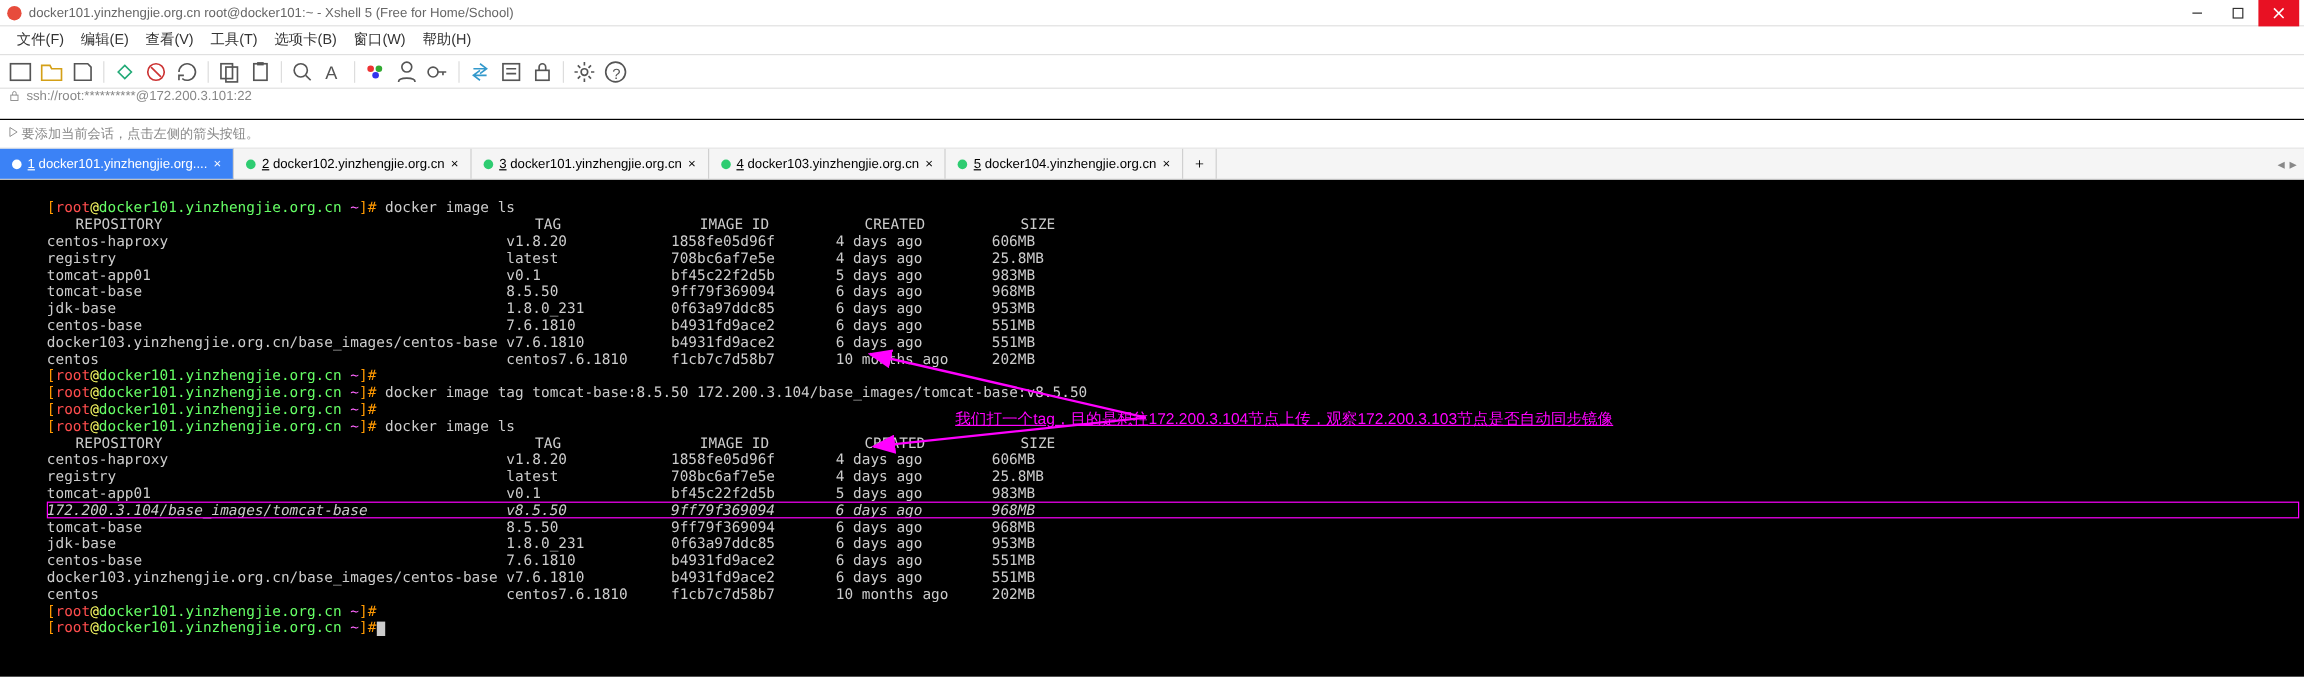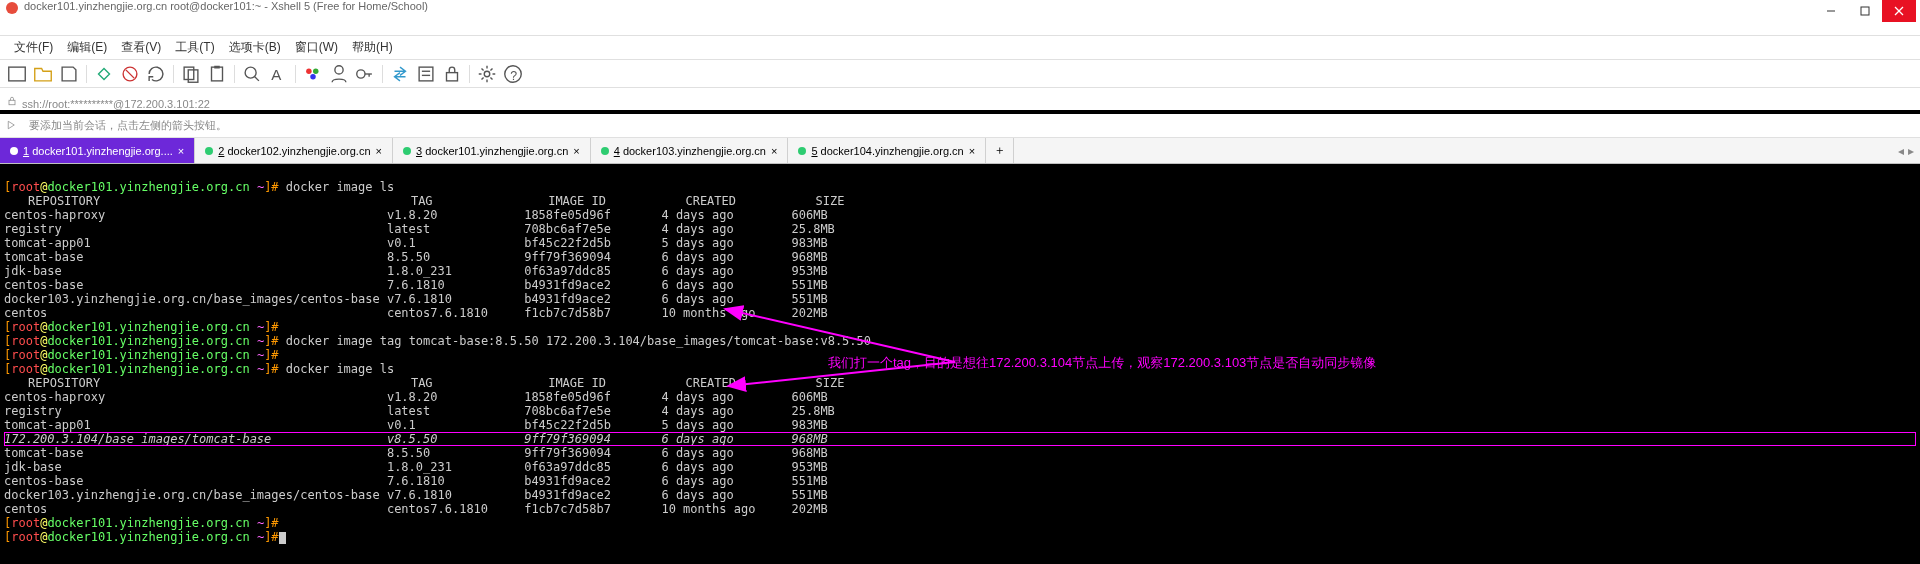--- a/index.html
+++ b/index.html
@@ -1,57 +1,57 @@
 <!DOCTYPE html>
 <html><head>
 <meta charset="utf-8">
 <style>
 * { margin: 0; padding: 0; box-sizing: border-box; }
 body { font-family: "Microsoft YaHei", "Segoe UI", Tahoma, sans-serif; font-size: 12px; background: #fff; width: 1920px; height: 564px; overflow: hidden; position: relative; }
 
 
-.titlebar { height: 36px; background: #fff; display: flex; padding: 0 4px; border-bottom: 1px solid #e0e0e0; }
+.titlebar { height: 22px; background: #fff; display: flex; align-items: center; padding: 0 4px; border-bottom: 1px solid #e0e0e0; }
 .titlebar .icon { width: 16px; height: 16px; display: inline-flex; align-items: center; justify-content: center; margin-right: 4px; }
 .titlebar .title { font-size: 11px; color: #666; }
 .titlebar .spacer { flex: 1; }
 .titlebar .winbtn { width: 34px; height: 22px; display: flex; align-items: center; justify-content: center; cursor: pointer; }
 .titlebar .winbtn.close { background: #e81123; color: #fff; }
 .titlebar .winbtn svg { width: 10px; height: 10px; }
 
 
 .menubar { height: 24px; display: flex; align-items: center; padding: 0 8px; gap: 2px; border-bottom: 1px solid #e0e0e0; }
 .menubar .mitem { padding: 14px 6px; font-size: 12px; color: #333; cursor: pointer; }
 
 
 .toolbar { height: 28px; display: flex; align-items: center; padding: 0 6px; gap: 4px; border-bottom: 1px solid #e0e0e0; }
 .toolbar .tbtn { width: 22px; height: 22px; display: flex; align-items: center; justify-content: center; cursor: pointer; color: #555; border-radius: 2px; }
 .toolbar .sep { width: 1px; height: 18px; background: #ddd; margin: 0 2px; }
 
 
-.addrbar { height: 26px; display: flex; align-items: flex-end; padding: 0 6px; border-bottom: 4px solid #000000; gap: 4px; }
+.addrbar { height: 26px; display: flex; align-items: flex-start; padding: 0 6px; border-bottom: 1px solid #000000; gap: 4px; }
 .addrbar .lock { color: #888; }
 .addrbar .addr { font-size: 11px; color: #888; }
 
 
-.hintbar { height: 24px; display: flex; align-items: center; padding: 0 6px; border-bottom: 1px solid #e0e0e0; gap: 11px; color: #888; font-size: 11px; }
+.hintbar { height: 24px; display: flex; align-items: center; padding: 0 6px; border-bottom: 1px solid #e0e0e0; gap: 0; color: #888; font-size: 11px; }
 
 
 .tabbar { height: 26px; display: flex; align-items: stretch; border-bottom: 1px solid #c0c0c0; background: #f5f5f5; }
 .tabbar .tab { display: flex; align-items: center; padding: 0 10px; border-right: 1px solid #d0d0d0; gap: 5px; cursor: pointer; font-size: 11px; min-width: 160px; }
-.tabbar .tab.active { background: #6d28d9; color: #fff; }
+.tabbar .tab.active { background: #3b82f6; color: #fff; }
 .tabbar .tab .dot { width: 8px; height: 8px; border-radius: 50%; background: #2ecc71; }
 .tabbar .tab.active .dot { background: #fff; }
 .tabbar .tab .x { margin-left: auto; font-size: 11px; }
 .tabbar .tab .num { text-decoration: underline; }
 .tabbar .addtab { width: 28px; display: flex; align-items: center; justify-content: center; cursor: pointer; border-right: 1px solid #d0d0d0; }
 .tabbar .right { margin-left: auto; display: flex; align-items: center; padding: 0 6px; gap: 4px; }
 
 
 .terminal { background: #000; color: #ccc; font-family: "Lucida Console", Consolas, monospace; font-size: 12px; line-height: 14px; padding: 2px 4px; height: calc(564px - 22px - 24px - 28px - 26px - 24px - 26px); white-space: pre; position: relative; }
-.terminal .row { height: 14px; }
+.terminal .row { height: 14px; margin-left: 35px; }
 .br-o { color: #ff9900; }  
 .usr  { color: #ff4d4d; }  
 .at   { color: #ffff66; }  
 .host { color: #66ff66; }  
 .tld  { color: #ff66ff; }  
 .cmd  { color: #ccc; }
 .hdr  { color: #ccc; padding-left: 24px; }
 .hlrow { outline: 1px solid #ff00ff; outline-offset: -1px; font-style: italic; }
 .cursor-blk { display:inline-block; width:7px; height:12px; background:#ccc; vertical-align: middle; }
 
@@ -265,14 +265,14 @@
 <div id="term-content"><div class="row"><span class="br-o">[</span><span class="usr">root</span><span class="at">@</span><span class="host">docker101.yinzhengjie.org.cn</span><span class="tld"> ~</span><span class="br-o">]</span><span class="br-o">#</span><span class="cmd"> docker image ls</span></div><div class="row hdr">REPOSITORY                                           TAG                IMAGE ID           CREATED           SIZE</div><div class="row">centos-haproxy                                       v1.8.20            1858fe05d96f       4 days ago        606MB</div><div class="row">registry                                             latest             708bc6af7e5e       4 days ago        25.8MB</div><div class="row">tomcat-app01                                         v0.1               bf45c22f2d5b       5 days ago        983MB</div><div class="row">tomcat-base                                          8.5.50             9ff79f369094       6 days ago        968MB</div><div class="row">jdk-base                                             1.8.0_231          0f63a97ddc85       6 days ago        953MB</div><div class="row">centos-base                                          7.6.1810           b4931fd9ace2       6 days ago        551MB</div><div class="row">docker103.yinzhengjie.org.cn/base_images/centos-base v7.6.1810          b4931fd9ace2       6 days ago        551MB</div><div class="row">centos                                               centos7.6.1810     f1cb7c7d58b7       10 months ago     202MB</div><div class="row"><span class="br-o">[</span><span class="usr">root</span><span class="at">@</span><span class="host">docker101.yinzhengjie.org.cn</span><span class="tld"> ~</span><span class="br-o">]</span><span class="br-o">#</span></div><div class="row"><span class="br-o">[</span><span class="usr">root</span><span class="at">@</span><span class="host">docker101.yinzhengjie.org.cn</span><span class="tld"> ~</span><span class="br-o">]</span><span class="br-o">#</span><span class="cmd"> docker image tag tomcat-base:8.5.50 172.200.3.104/base_images/tomcat-base:v8.5.50</span></div><div class="row"><span class="br-o">[</span><span class="usr">root</span><span class="at">@</span><span class="host">docker101.yinzhengjie.org.cn</span><span class="tld"> ~</span><span class="br-o">]</span><span class="br-o">#</span></div><div class="row"><span class="br-o">[</span><span class="usr">root</span><span class="at">@</span><span class="host">docker101.yinzhengjie.org.cn</span><span class="tld"> ~</span><span class="br-o">]</span><span class="br-o">#</span><span class="cmd"> docker image ls</span></div><div class="row hdr">REPOSITORY                                           TAG                IMAGE ID           CREATED           SIZE</div><div class="row">centos-haproxy                                       v1.8.20            1858fe05d96f       4 days ago        606MB</div><div class="row">registry                                             latest             708bc6af7e5e       4 days ago        25.8MB</div><div class="row">tomcat-app01                                         v0.1               bf45c22f2d5b       5 days ago        983MB</div><div class="row hlrow">172.200.3.104/base_images/tomcat-base                v8.5.50            9ff79f369094       6 days ago        968MB</div><div class="row">tomcat-base                                          8.5.50             9ff79f369094       6 days ago        968MB</div><div class="row">jdk-base                                             1.8.0_231          0f63a97ddc85       6 days ago        953MB</div><div class="row">centos-base                                          7.6.1810           b4931fd9ace2       6 days ago        551MB</div><div class="row">docker103.yinzhengjie.org.cn/base_images/centos-base v7.6.1810          b4931fd9ace2       6 days ago        551MB</div><div class="row">centos                                               centos7.6.1810     f1cb7c7d58b7       10 months ago     202MB</div><div class="row"><span class="br-o">[</span><span class="usr">root</span><span class="at">@</span><span class="host">docker101.yinzhengjie.org.cn</span><span class="tld"> ~</span><span class="br-o">]</span><span class="br-o">#</span></div><div class="row"><span class="br-o">[</span><span class="usr">root</span><span class="at">@</span><span class="host">docker101.yinzhengjie.org.cn</span><span class="tld"> ~</span><span class="br-o">]</span><span class="br-o">#</span><span class="cursor-blk"></span></div></div>
 <svg class="annot" style="left:0; top:0;" width="1560" height="420">
   <defs>
     <marker id="ah" markerWidth="10" markerHeight="8" refX="9" refY="4" orient="auto">
       <path d="M0 0L10 4L0 8z" fill="#ff00ff"></path>
     </marker>
   </defs>
   <line x1="955" y1="198" x2="725" y2="145" stroke="#ff00ff" stroke-width="2" marker-end="url(#ah)"></line>
   <line x1="955" y1="198" x2="728" y2="222" stroke="#ff00ff" stroke-width="2" marker-end="url(#ah)"></line>
 </svg>
-<div class="annot-text" style="left:828px; top:192px;">我们打一个tag，目的是想往172.200.3.104节点上传，观察172.200.3.103节点是否自动同步镜像</div>
+<div class="annot-text" style="left:796px; top:192px;text-decoration:underline;">我们打一个tag，目的是想往172.200.3.104节点上传，观察172.200.3.103节点是否自动同步镜像</div>
 </div>
 
 </body></html>

